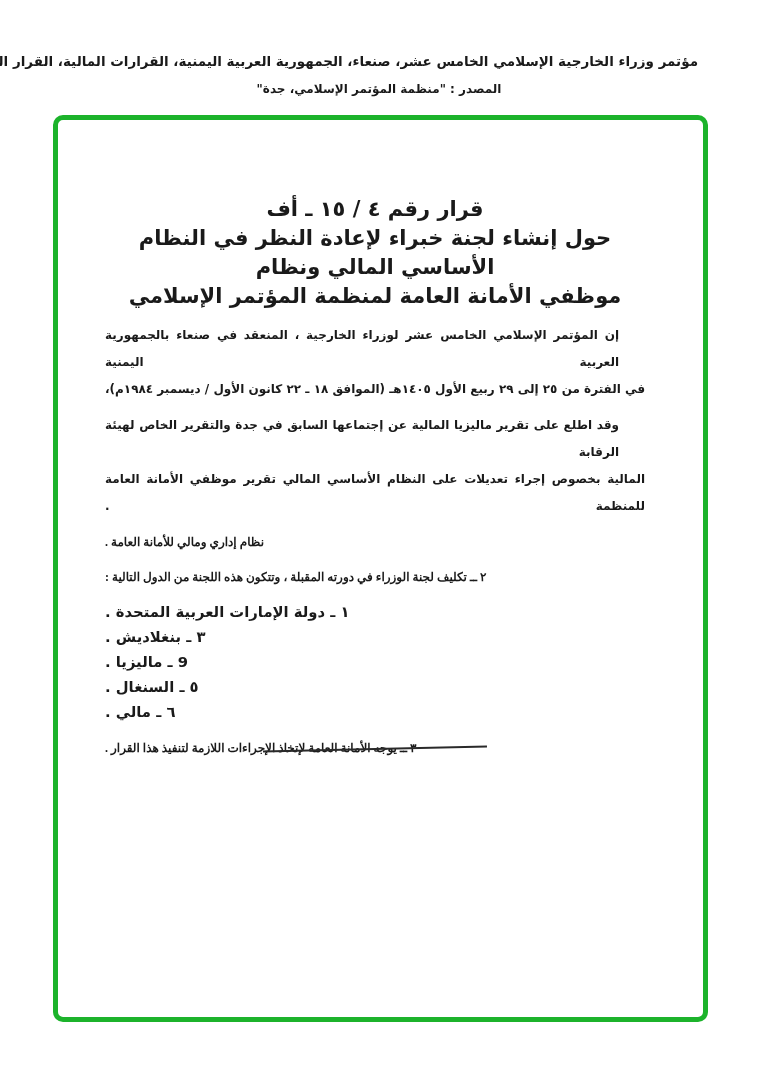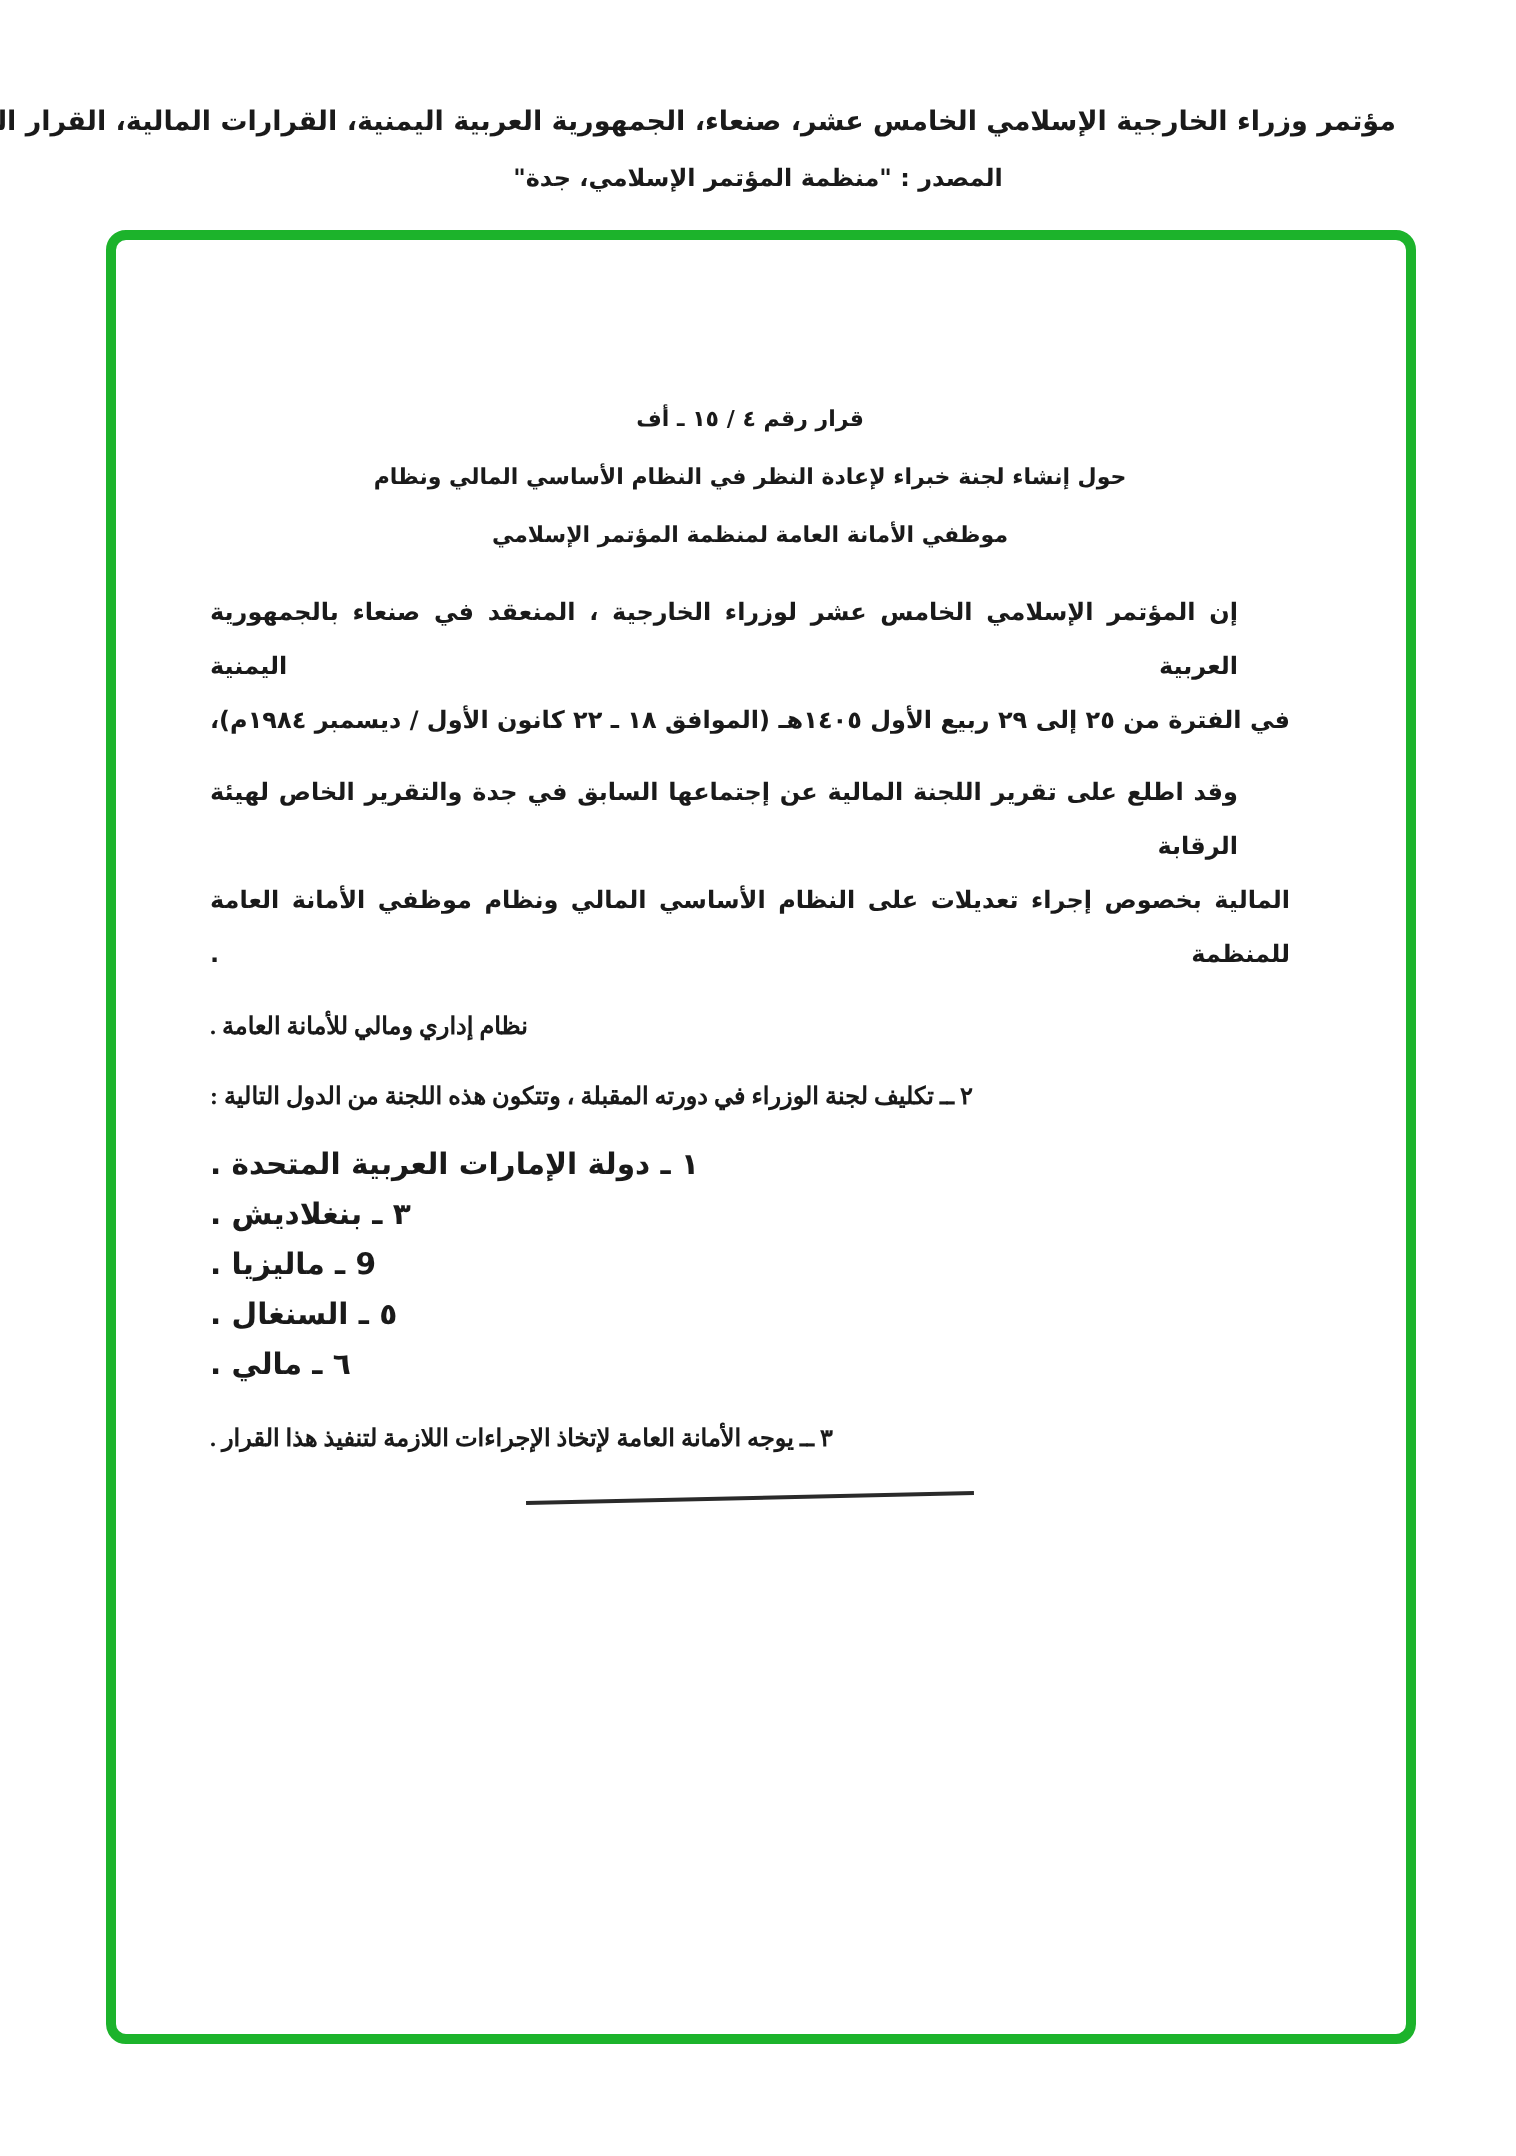--- a/index.html
+++ b/index.html
@@ -45,21 +45,21 @@
     background: #ffffff;
   }
   .decree-content {
     position: absolute;
     top: 0; right: 0; left: 0;
     padding: 75px 58px 0 47px; 
   }
   .decree-title {
     text-align: center;
     font-weight: bold;
-    font-size: 11px;
+    font-size: 21px;
     line-height: 29px;
     margin: 0 0 11px 0;
   }
   .body-line {
     font-weight: bold;
     font-size: 12px;
     line-height: 27px;
   }
   .justify-line {
     text-align: justify;
@@ -108,22 +108,22 @@
         <div>حول إنشاء لجنة خبراء لإعادة النظر في النظام الأساسي المالي ونظام</div>
         <div>موظفي الأمانة العامة لمنظمة المؤتمر الإسلامي</div>
       </h1>
 
       <div class="para">
         <div class="body-line justify-line indent-first">إن المؤتمر الإسلامي الخامس عشر لوزراء الخارجية ، المنعقد في صنعاء بالجمهورية العربية اليمنية</div>
         <div class="body-line justify-line">في الفترة من ٢٥ إلى ٢٩ ربيع الأول ١٤٠٥هـ (الموافق ١٨ ـ ٢٢ كانون الأول / ديسمبر ١٩٨٤م)،</div>
       </div>
 
       <div class="para">
-        <div class="body-line justify-line indent-first">وقد اطلع على تقرير اللجنة المالية عن إجتماعها السابق في جدة والتقرير الخاص لهيئة الرقابة</div>
-        <div class="body-line justify-line">المالية بخصوص إجراء تعديلات على النظام الأساسي المالي ونظام موظفي الأمانة العامة للمنظمة .</div>
+        <div class="body-line justify-line indent-first">وقد اطلع على تقرير ماليزيا المالية عن إجتماعها السابق في جدة والتقرير الخاص لهيئة الرقابة</div>
+        <div class="body-line justify-line">المالية بخصوص إجراء تعديلات على النظام الأساسي المالي تقرير موظفي الأمانة العامة للمنظمة .</div>
       </div>
 
       <div class="item">
         <div class="body-line right-line item-cont">نظام إداري ومالي للأمانة العامة .</div>
       </div>
 
       <div class="item">
         <div class="body-line right-line">٢ ــ تكليف لجنة الوزراء في دورته المقبلة ، وتتكون هذه اللجنة من الدول التالية :</div>
       </div>
 

